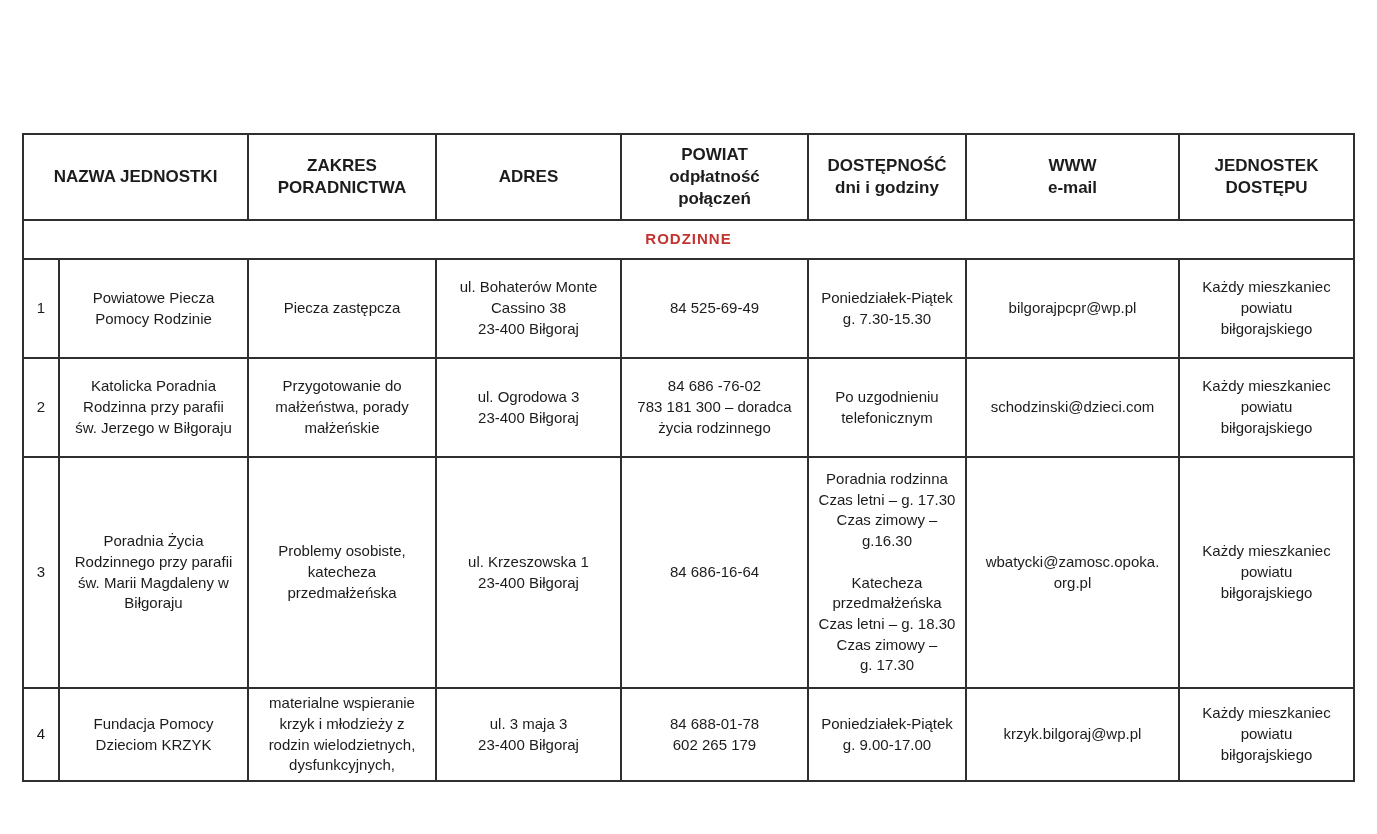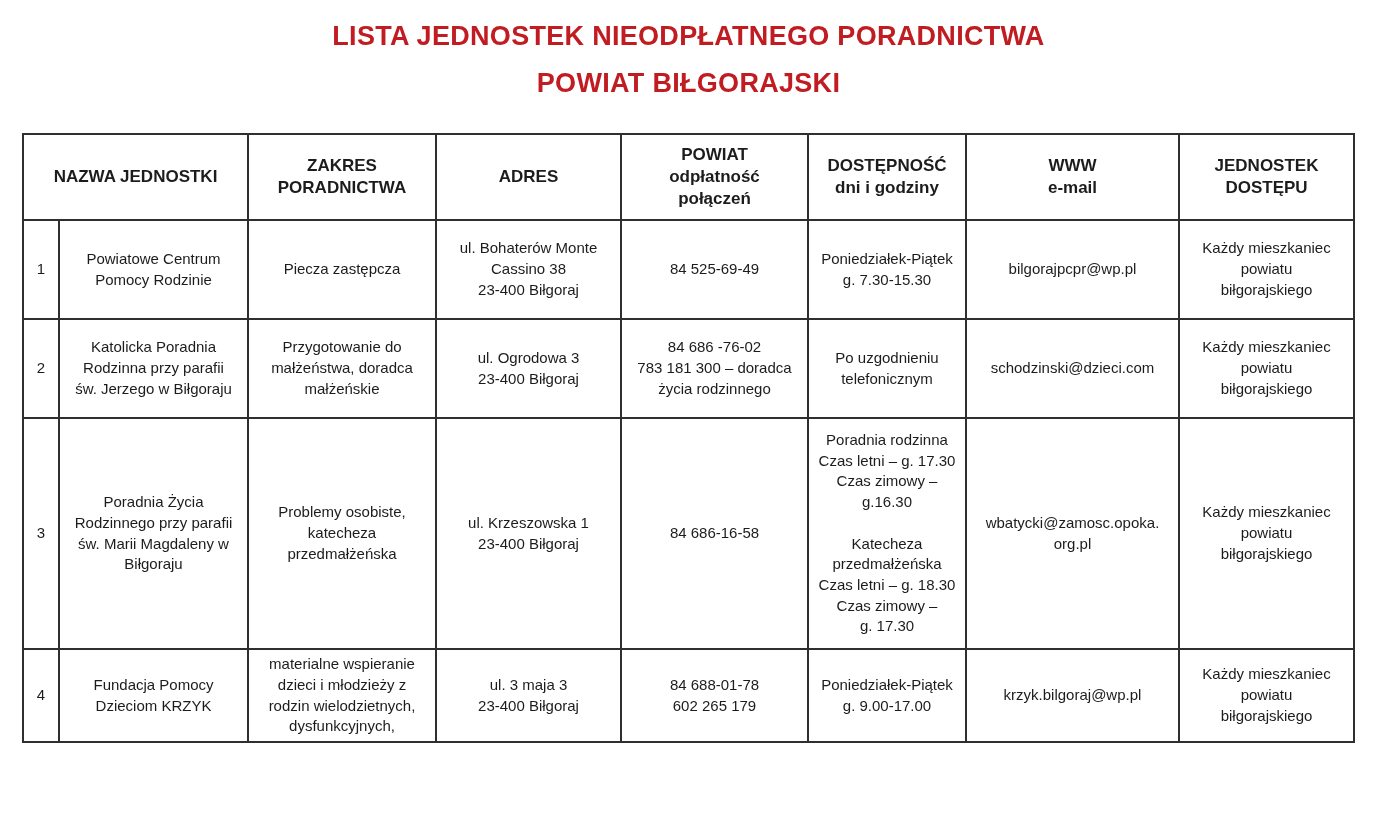--- a/index.html
+++ b/index.html
@@ -63,24 +63,20 @@
     font-weight: bold;
     font-size: 16px;
     letter-spacing: 1px;
   }
 </style>
 </head>
 <body>
 
 <div class="page">
 
-  <div class="titles">
-    <div class="title-line" style="color: rgb(192, 28, 33);">LISTA JEDNOSTEK NIEODPŁATNEGO PORADNICTWA</div>
-    <div class="title-line second" style="color: rgb(192, 28, 33);">POWIAT BIŁGORAJSKI</div>
-  </div>
 
   <table class="directory">
     <colgroup>
       <col style="width:36px">
       <col style="width:189px">
       <col style="width:188px">
       <col style="width:185px">
       <col style="width:187px">
       <col style="width:158px">
       <col style="width:213px">
@@ -97,45 +93,48 @@
 odpłatność
 połączeń</th>
       <th>DOSTĘPNOŚĆ
 dni i godziny</th>
       <th>WWW
 e-mail</th>
       <th>JEDNOSTEK
 DOSTĘPU</th>
     </tr>
 
+    <tr class="h-section">
+      <td colspan="8" class="section-cell" style="color: rgb(194, 52, 48);">RODZINNE</td>
+    </tr>
 
     <tr class="h-r1">
       <td>1</td>
-      <td>Powiatowe Centrum
+      <td>Powiatowe Piecza
 Pomocy Rodzinie</td>
       <td>Piecza zastępcza</td>
       <td>ul. Bohaterów Monte
 Cassino 38
 23-400 Biłgoraj</td>
       <td>84 525-69-49</td>
       <td>Poniedziałek-Piątek
 g. 7.30-15.30</td>
       <td>bilgorajpcpr@wp.pl</td>
       <td>Każdy mieszkaniec
 powiatu
 biłgorajskiego</td>
     </tr>
 
     <tr class="h-r2">
       <td>2</td>
       <td>Katolicka Poradnia
 Rodzinna przy parafii
 św. Jerzego w Biłgoraju</td>
       <td>Przygotowanie do
-małżeństwa, doradca
+małżeństwa, porady
 małżeńskie</td>
       <td>ul. Ogrodowa 3
 23-400 Biłgoraj</td>
       <td>84 686 -76-02
 783 181 300 – doradca
 życia rodzinnego</td>
       <td>Po uzgodnieniu
 telefonicznym</td>
       <td>schodzinski@dzieci.com</td>
       <td>Każdy mieszkaniec
@@ -147,21 +146,21 @@
       <td>3</td>
       <td>Poradnia Życia
 Rodzinnego przy parafii
 św. Marii Magdaleny w
 Biłgoraju</td>
       <td>Problemy osobiste,
 katecheza
 przedmałżeńska</td>
       <td>ul. Krzeszowska 1
 23-400 Biłgoraj</td>
-      <td>84 686-16-58</td>
+      <td>84 686-16-64</td>
       <td>Poradnia rodzinna
 Czas letni – g. 17.30
 Czas zimowy –
 g.16.30
 
 Katecheza
 przedmałżeńska
 Czas letni – g. 18.30
 Czas zimowy –
 g. 17.30</td>
@@ -170,21 +169,21 @@
       <td>Każdy mieszkaniec
 powiatu
 biłgorajskiego</td>
     </tr>
 
     <tr class="h-r4">
       <td>4</td>
       <td>Fundacja Pomocy
 Dzieciom KRZYK</td>
       <td>materialne wspieranie
-dzieci i młodzieży z
+krzyk i młodzieży z
 rodzin wielodzietnych,
 dysfunkcyjnych,</td>
       <td>ul. 3 maja 3
 23-400 Biłgoraj</td>
       <td>84 688-01-78
 602 265 179</td>
       <td>Poniedziałek-Piątek
 g. 9.00-17.00</td>
       <td>krzyk.bilgoraj@wp.pl</td>
       <td>Każdy mieszkaniec

